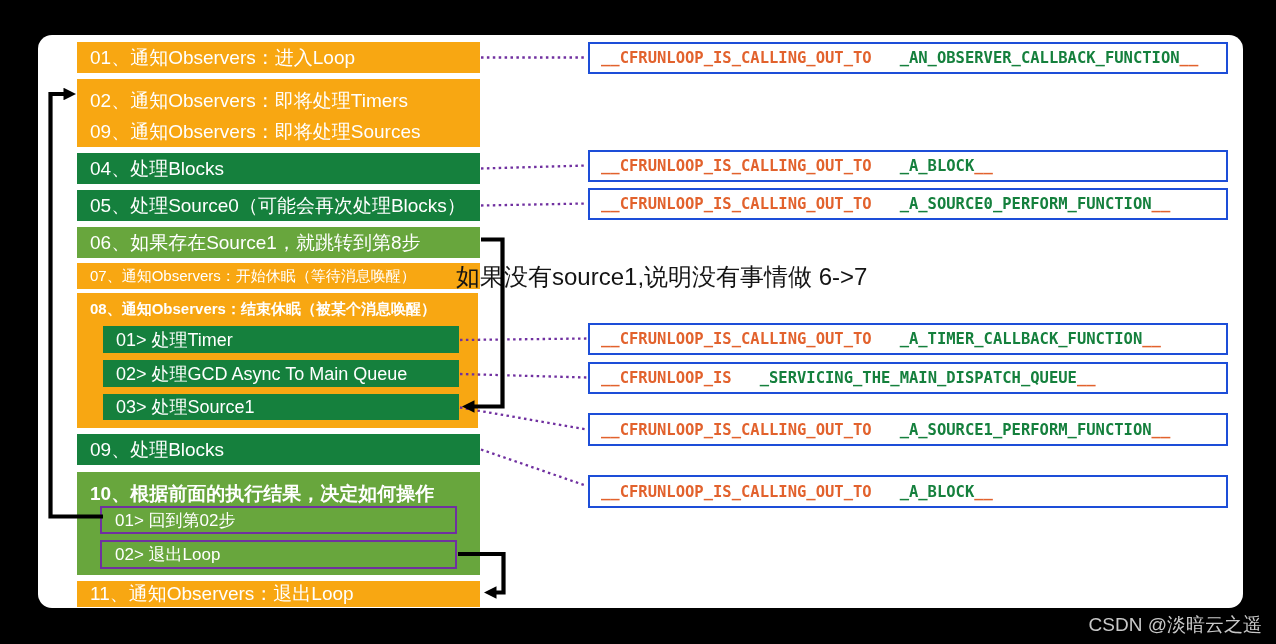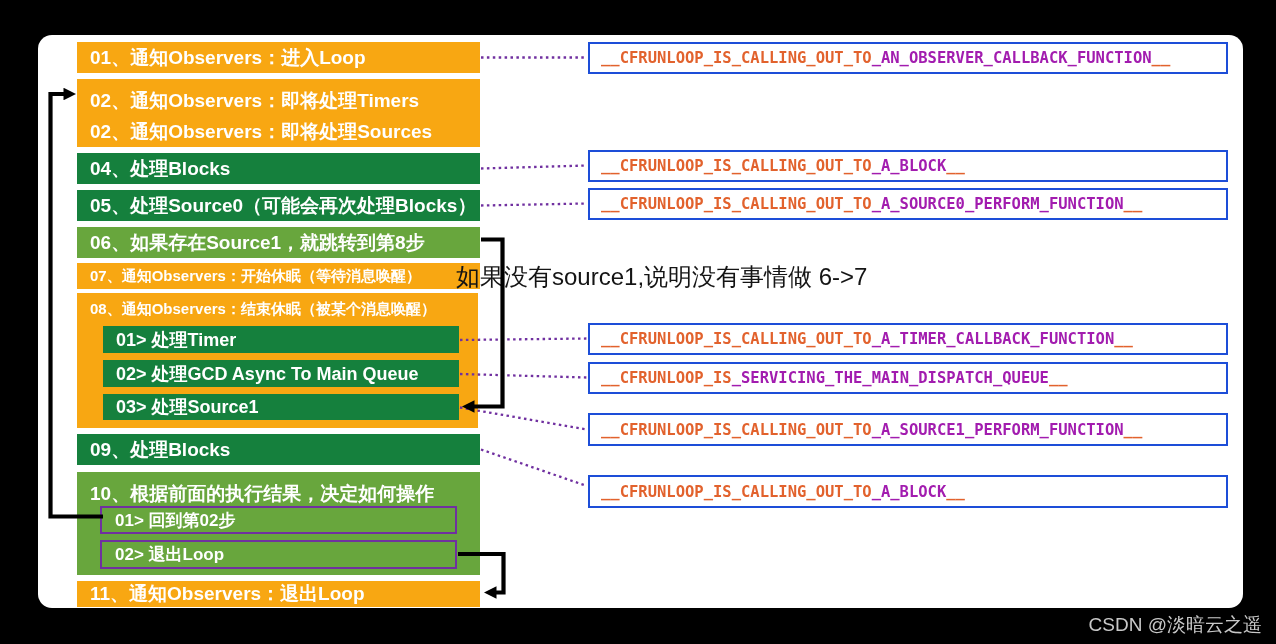--- a/index.html
+++ b/index.html
@@ -2,53 +2,53 @@
 <html><head>
 <meta charset="utf-8">
 <style>
   html,body{margin:0;padding:0;background:#000;}
   .stage{position:relative;width:1276px;height:644px;background:#000;overflow:hidden;
          font-family:"Liberation Sans",sans-serif;}
   .panel{position:absolute;left:38px;top:35px;width:1205px;height:573px;
          background:#ffffff;border-radius:14px;}
   
   .box{position:absolute;box-sizing:border-box;display:flex;align-items:center;
-       color:#fff;font-weight:bold;padding-left:13px;white-space:nowrap;overflow:hidden;text-align:right;}
+       color:#fff;font-weight:normal;padding-left:13px;white-space:nowrap;overflow:hidden;text-align:right;}
   .orange{background:#F8A712;}
   .blue{background:#15803d;}
   .green{background:#68A63D;}
   .fs19{font-size:19px;}
   .fs15{font-size:15px;}
   .fs18{font-size:18px;}
   .fs17{font-size:17px;}
   .hdr{position:absolute;box-sizing:border-box;color:#fff;font-weight:bold;
        padding:5px 0 0 13px;white-space:nowrap;}
   .sub10{border:2.5px solid #7030A0;}
   
   .rbox{position:absolute;box-sizing:border-box;background:#fff;border:2px solid #1d4ed8;
         display:flex;align-items:center;padding-left:11px;
         font-family:"DejaVu Sans Mono",monospace;font-weight:bold;font-size:15.5px;
         white-space:pre;overflow:hidden;}
   .rbox .o{color:#E2622D;}
-  .rbox .k{color:#a21caf;}
+  .rbox .k{color:#15803d;padding-left:28px;}
   .annotation{position:absolute;left:456px;top:261px;color:#141414;font-size:24px;
               white-space:nowrap;z-index:4;}
   .watermark{position:absolute;right:14px;top:612px;color:#c8c8c8;font-size:19px;
              white-space:nowrap;}
   .overlay{position:absolute;left:0;top:0;z-index:6;pointer-events:none;}
 </style>
 </head>
 <body>
 
 <div class="stage">
   <div class="panel"></div>
 
   <div class="box orange fs19" style="left:77px;top:42px;width:403px;height:31px">01、通知Observers：进入Loop</div>
   <div class="box orange fs19" style="left:77px;top:79px;width:403px;height:44px">02、通知Observers：即将处理Timers</div>
-  <div class="box orange fs19" style="left:77px;top:116px;width:403px;height:31px">02、通知Observers：即将处理Sources</div>
+  <div class="box orange fs19" style="left:77px;top:116px;width:403px;height:31px">09、通知Observers：即将处理Sources</div>
   <div class="box blue fs19" style="left:77px;top:153px;width:403px;height:31px">04、处理Blocks</div>
   <div class="box blue fs19" style="left:77px;top:190px;width:403px;height:31px">05、处理Source0（可能会再次处理Blocks）</div>
   <div class="box green fs19" style="left:77px;top:227px;width:403px;height:31px">06、如果存在Source1，就跳转到第8步</div>
   <div class="box orange fs15" style="left:77px;top:263px;width:403px;height:26px">07、通知Observers：开始休眠（等待消息唤醒）</div>
 
   <div class="box orange" style="left:77px;top:293px;width:401px;height:135px;padding-left:0"></div>
   <div class="hdr fs15" style="left:77px;top:295px;width:401px">08、通知Observers：结束休眠（被某个消息唤醒）</div>
   <div class="box blue fs18" style="left:103px;top:326px;width:356px;height:27px">01&gt;  处理Timer</div>
   <div class="box blue fs18" style="left:103px;top:360px;width:356px;height:27px">02&gt;  处理GCD Async To Main Queue</div>
   <div class="box blue fs18" style="left:103px;top:394px;width:356px;height:26px">03&gt;  处理Source1</div>

